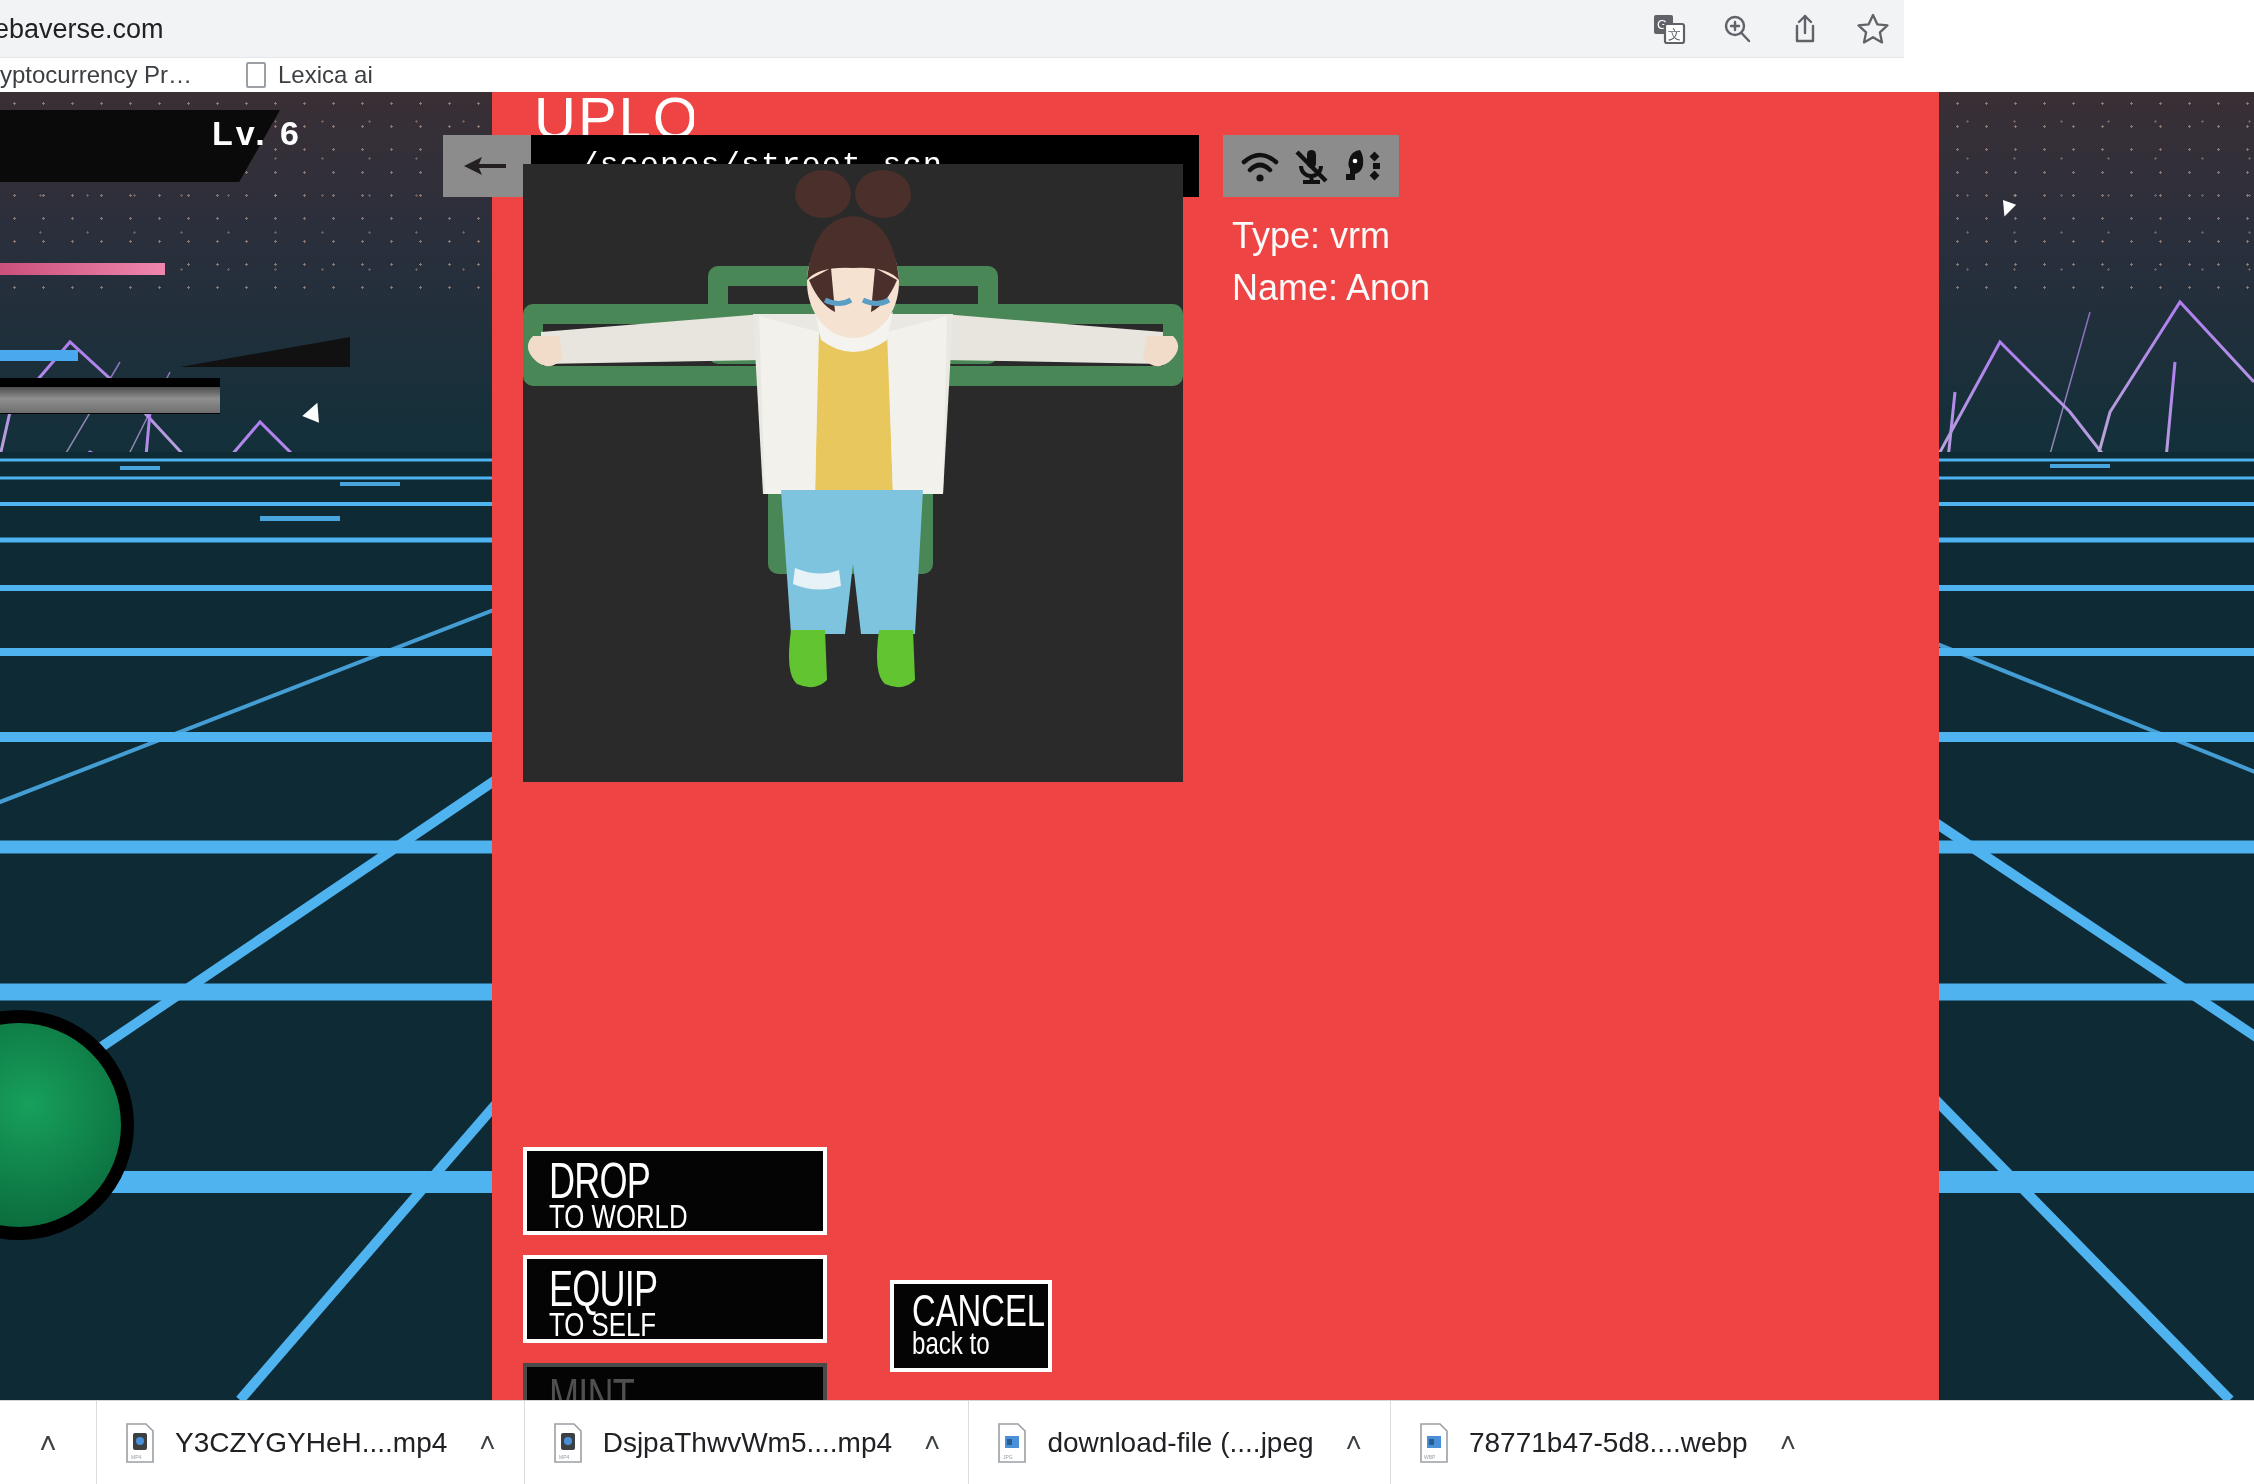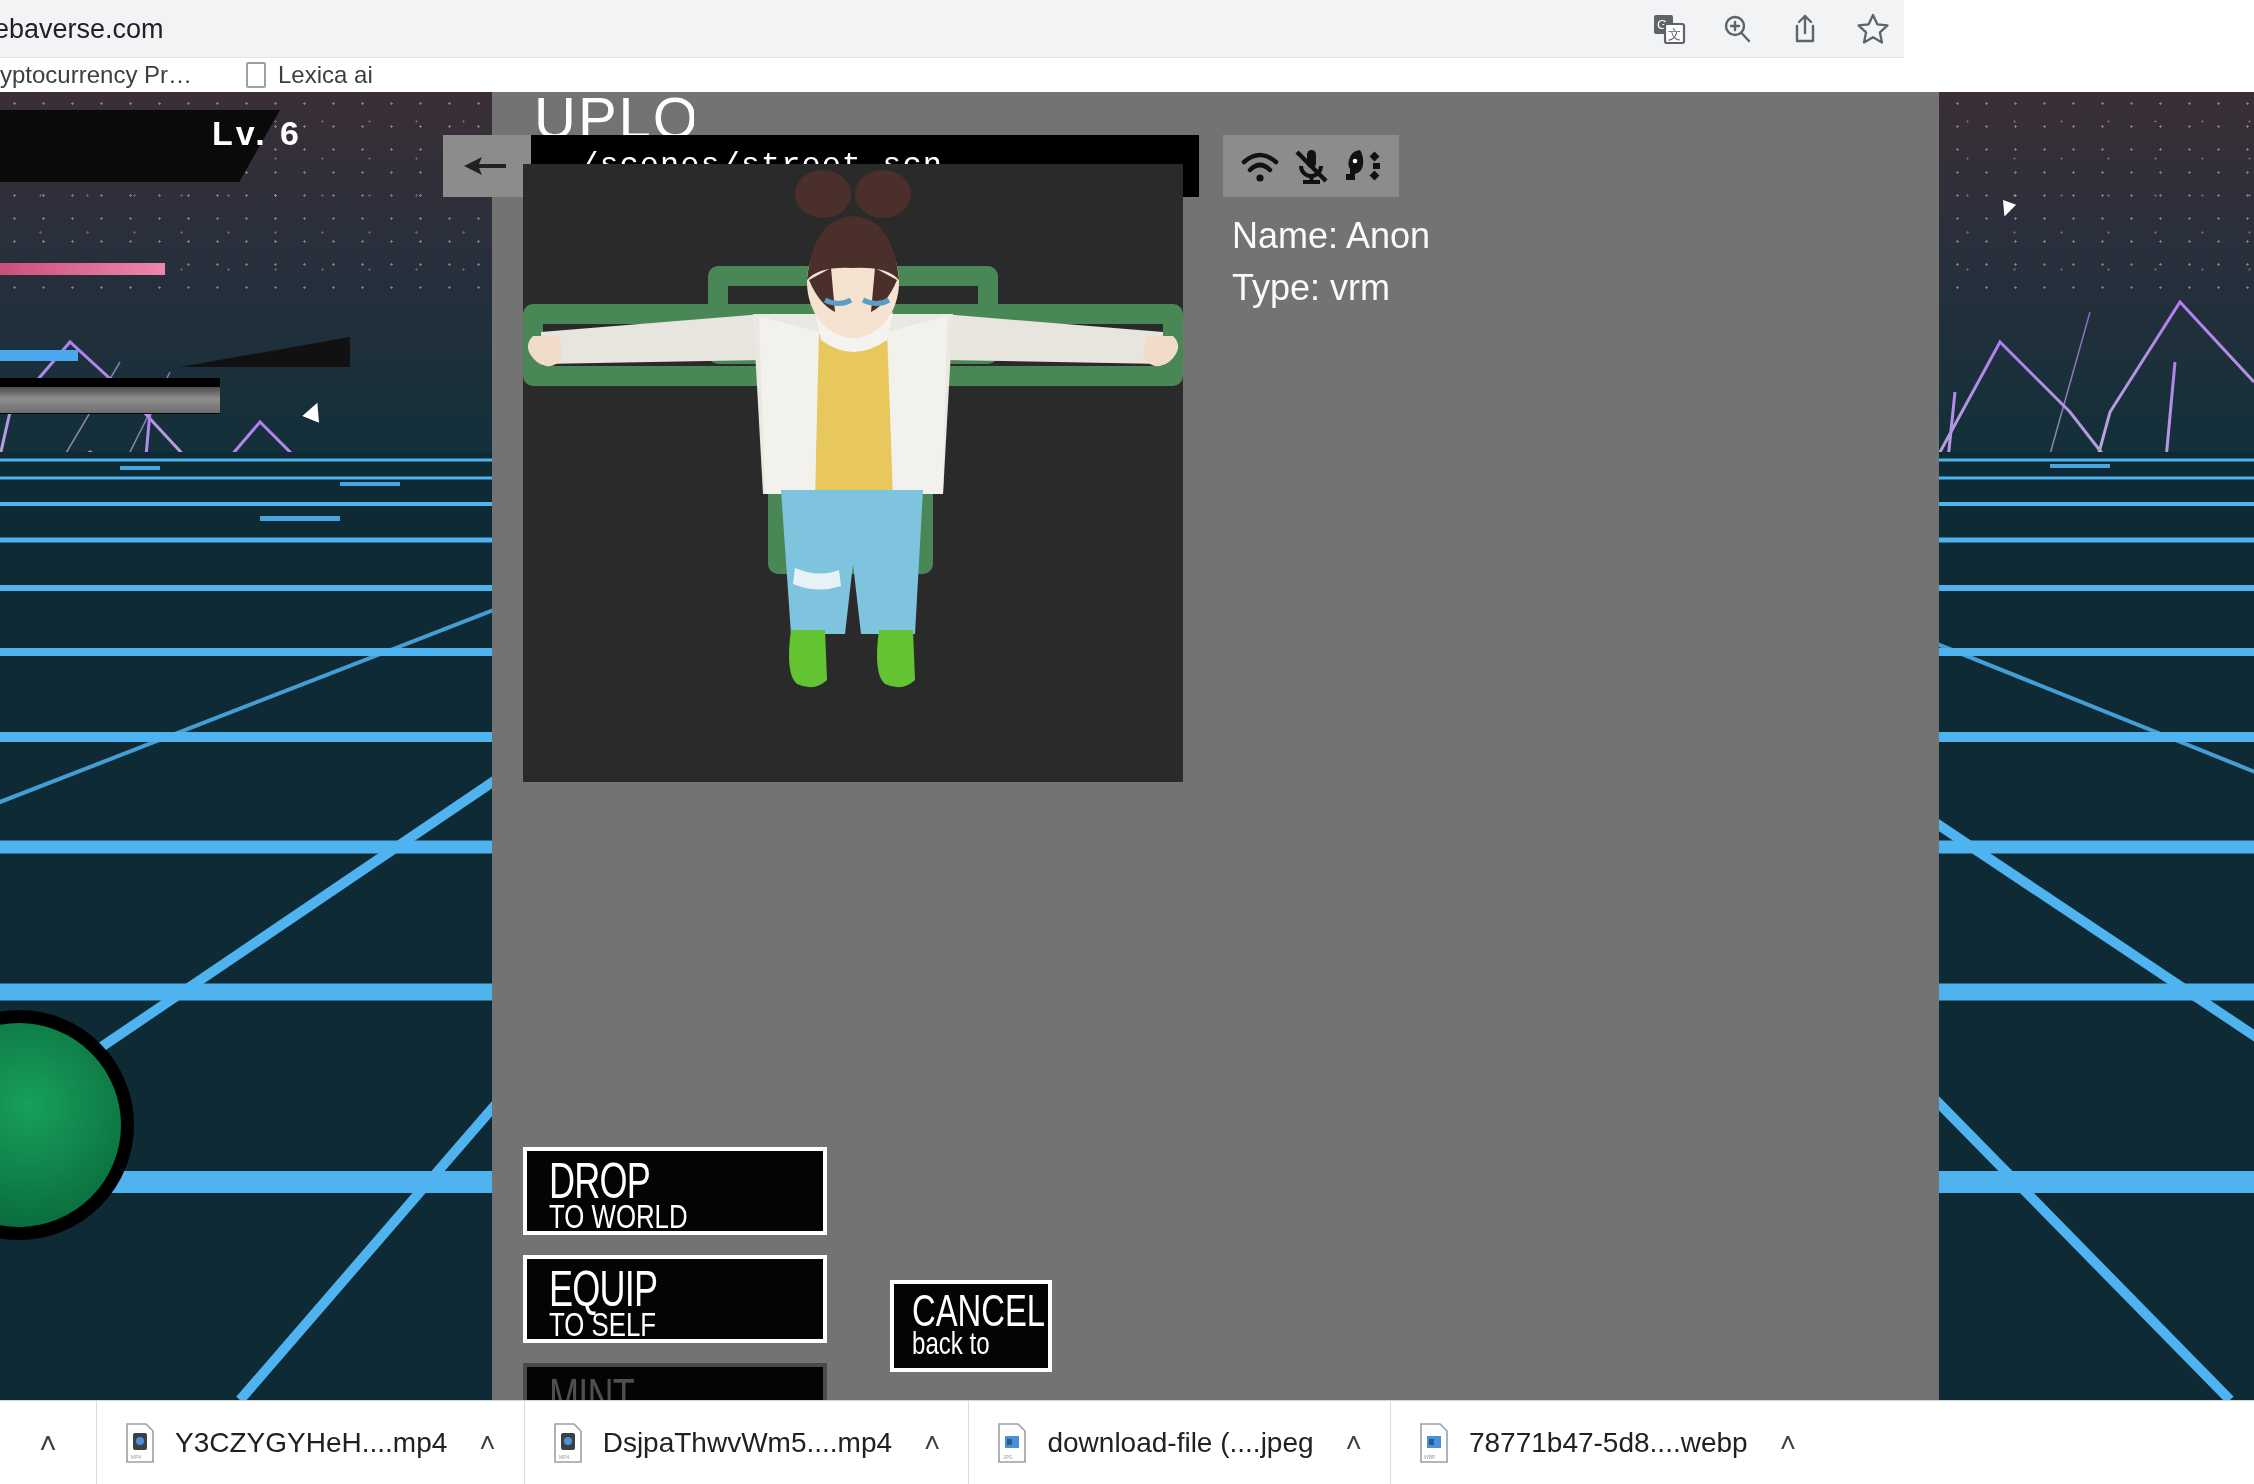--- a/index.html
+++ b/index.html
@@ -123,21 +123,21 @@
   .hud-cursor {
     position: absolute; left: 305px; top: 310px;
     width: 0; height: 0;
     border-left: 9px solid transparent; border-right: 9px solid transparent;
     border-bottom: 18px solid #fff; transform: rotate(22deg);
   }
 
   
   .modal {
     position: absolute; left: 492px; top: 92px; width: 1447px; height: 1308px;
-    background: #737373;
+    background: #ef4444;
   }
   .modal-title {
     position: absolute; left: 42px; top: -8px;
     color: #fff; font-size: 58px; letter-spacing: 2px;
     font-family: "Liberation Sans Narrow", "Liberation Sans", sans-serif;
     font-weight: 400; white-space: nowrap; overflow: hidden;
     width: 160px; height: 52px;
   }
 
   .pathbar {
@@ -419,22 +419,22 @@
         <path d="M258 326 L400 326 L392 470 L338 470 L330 400 L322 470 L268 470 Z" fill="#7fc4de"></path>
         <path d="M272 404 q24 10 44 2 l2 16 q-24 8 -48 -2 z" fill="#e7f2f7"></path>
 
         <path d="M268 466 q-6 44 6 54 q18 8 30 -4 l-2 -50 z" fill="#63c432"></path>
         <path d="M356 466 q-6 44 6 54 q18 8 30 -4 l-2 -50 z" fill="#63c432"></path>
       </svg>
     </div>
   </div>
 
   <div class="info-panel">
+    <div class="info-line">Type: vrm</div>
     <div class="info-line">Name: Anon</div>
-    <div class="info-line">Type: vrm</div>
   </div>
 
   <div class="action-row">
     <div class="act-btn">
       <div class="act-main">DROP</div>
       <div class="act-sub">to world</div>
     </div>
     <div class="act-btn">
       <div class="act-main">EQUIP</div>
       <div class="act-sub">to self</div>

